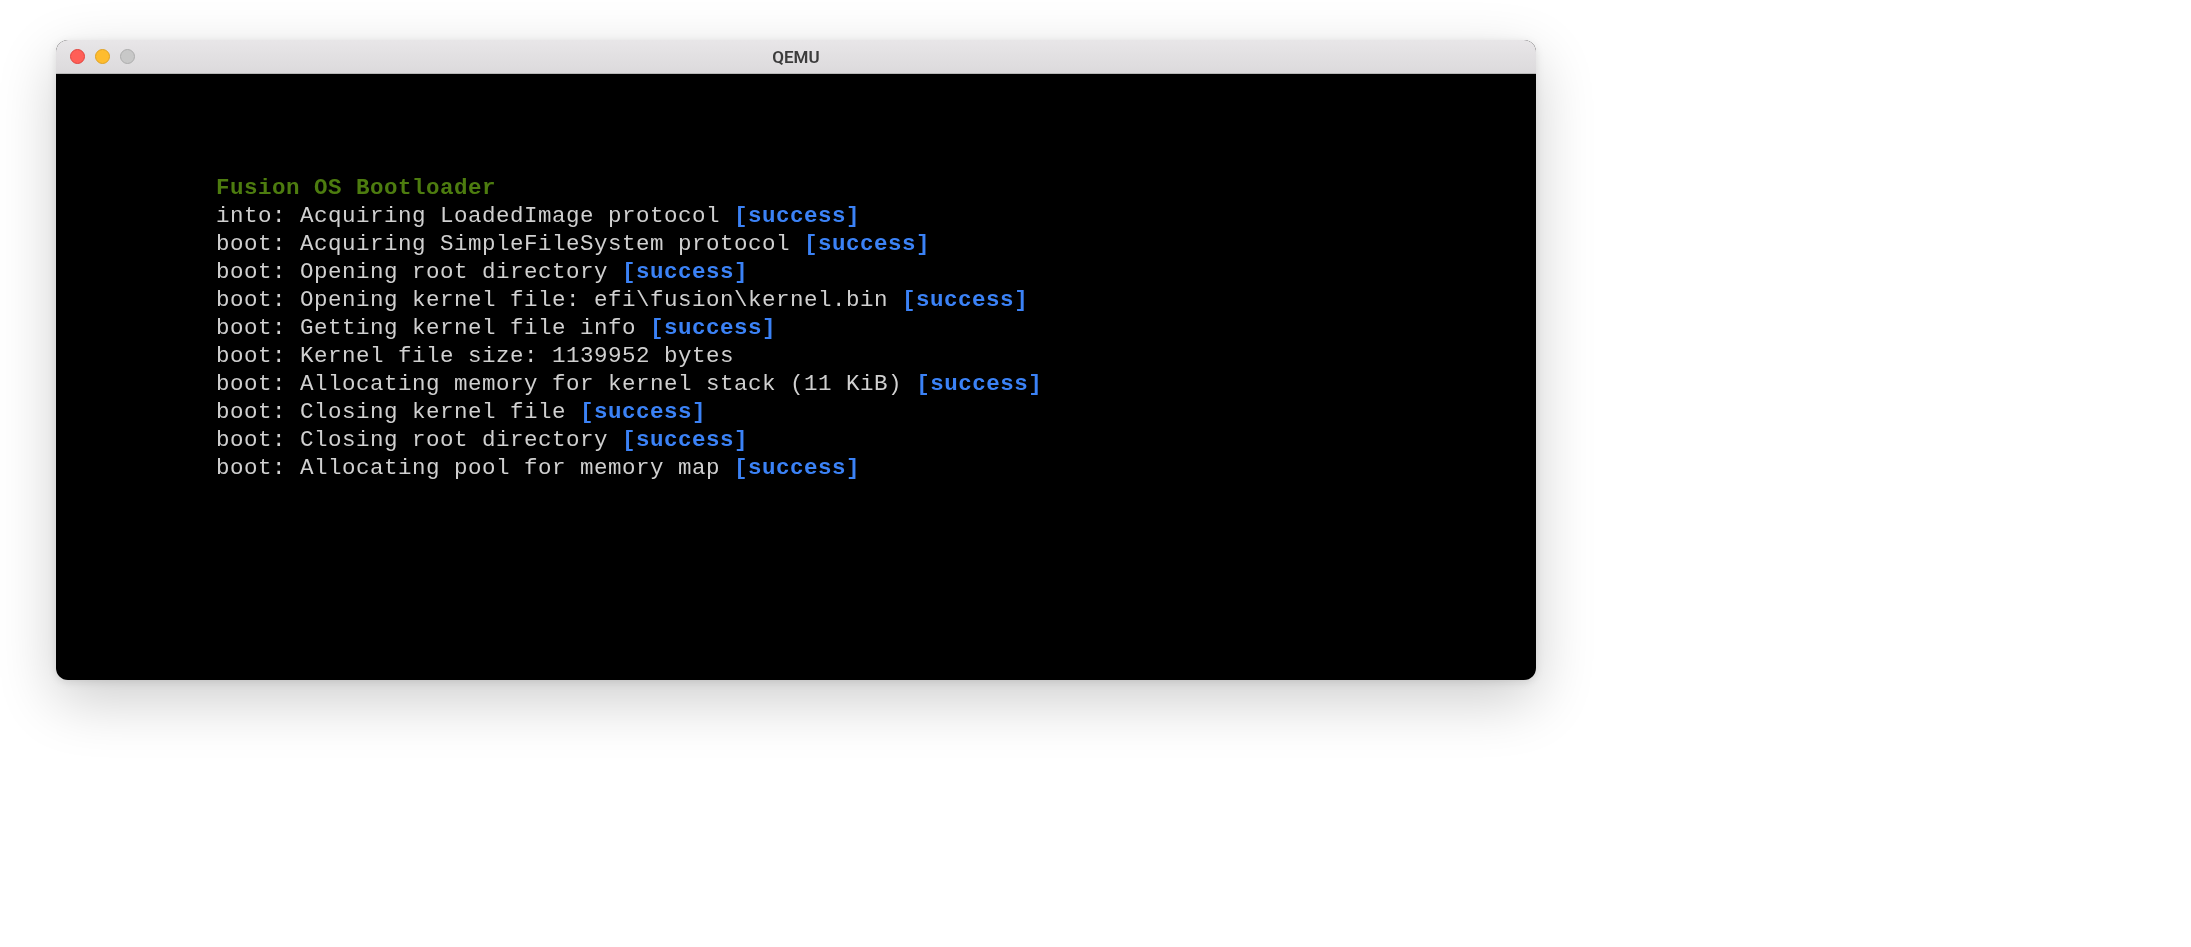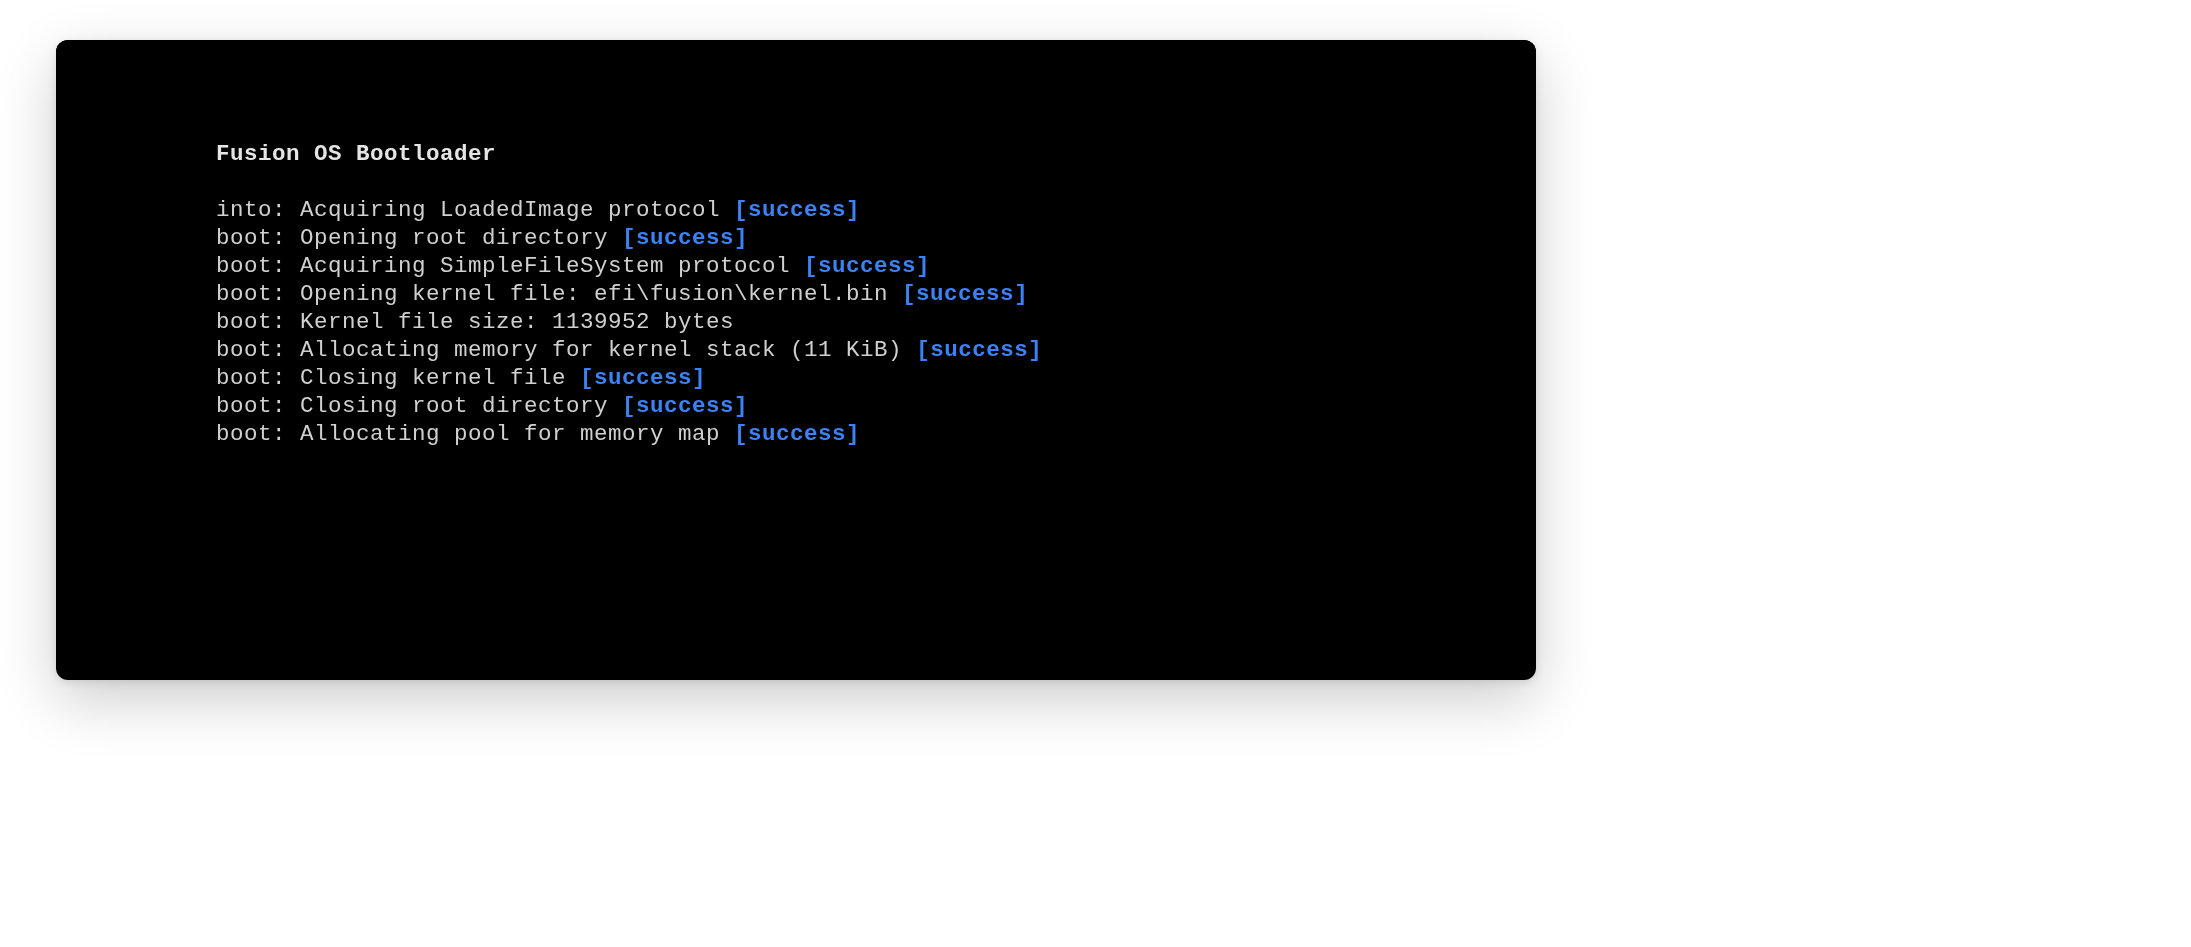--- a/index.html
+++ b/index.html
@@ -67,46 +67,54 @@
       padding: 100px 160px 40px 160px;
       font-family: "Courier New", ui-monospace, Menlo, Consolas, monospace;
       font-size: 22.5px;
       line-height: 28px;
       font-weight: 500;
       letter-spacing: 0.5px;
       color: #d0d0d0;
     }
     
     .boot-title {
-      color: #e5e5e5;
+      color: #4d7c0f;
       font-weight: 600;
-      margin-bottom: 28px;
     }
     
     .line {
       white-space: pre;
     }
     
     .status {
       color: #3b82f6;
       font-weight: 600;
     }
   </style>
 </head>
 <body>
 
 <div class="window">
+  <div class="titlebar">
+    <div class="traffic-lights">
+      <div class="traffic-light tl-close"></div>
+      <div class="traffic-light tl-min"></div>
+      <div class="traffic-light tl-max"></div>
+    </div>
+    <div class="title">QEMU</div>
+  </div>
 
   <div class="terminal">
     <div class="boot-title">Fusion OS Bootloader</div>
     <div id="lines-container">
         <div class="line"><span>into: Acquiring LoadedImage protocol </span><span class="status">[success]</span></div>
+        <div class="line"><span>boot: Acquiring SimpleFileSystem protocol </span><span class="status">[success]</span></div>
         <div class="line"><span>boot: Opening root directory </span><span class="status">[success]</span></div>
-        <div class="line"><span>boot: Acquiring SimpleFileSystem protocol </span><span class="status">[success]</span></div>
         <div class="line"><span>boot: Opening kernel file: efi\fusion\kernel.bin </span><span class="status">[success]</span></div>
+        <div class="line"><span>boot: Getting kernel file info </span><span class="status">[success]</span></div>
         <div class="line"><span>boot: Kernel file size: 1139952 bytes</span></div>
         <div class="line"><span>boot: Allocating memory for kernel stack (11 KiB) </span><span class="status">[success]</span></div>
         <div class="line"><span>boot: Closing kernel file </span><span class="status">[success]</span></div>
         <div class="line"><span>boot: Closing root directory </span><span class="status">[success]</span></div>
         <div class="line"><span>boot: Allocating pool for memory map </span><span class="status">[success]</span></div>
       </div>
   </div>
 </div>
 
 </body></html>

